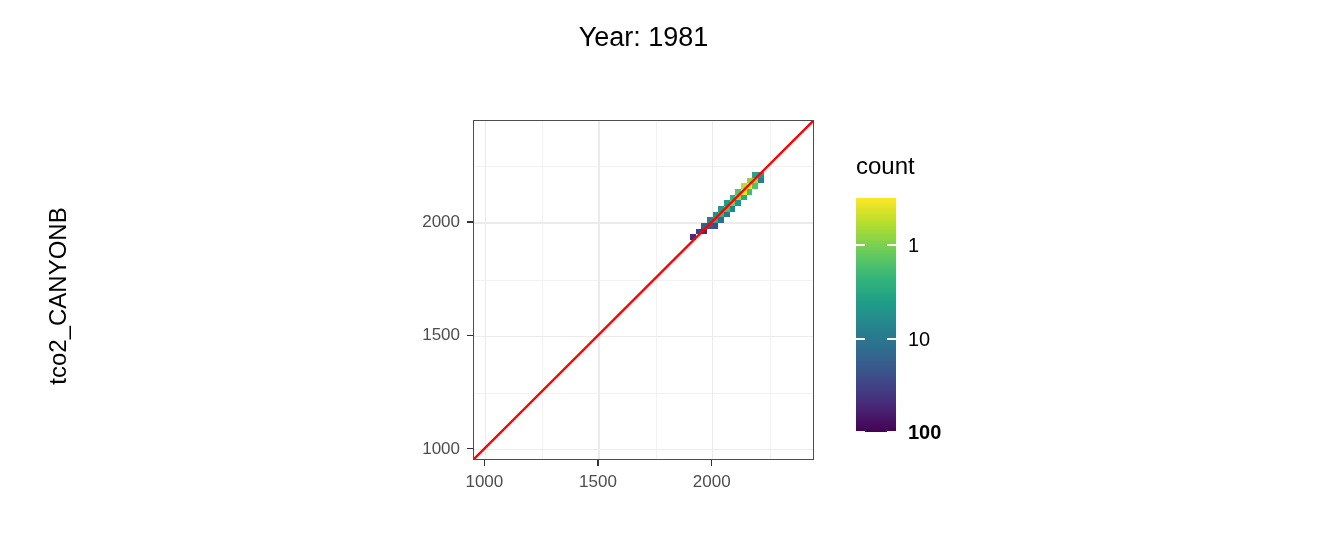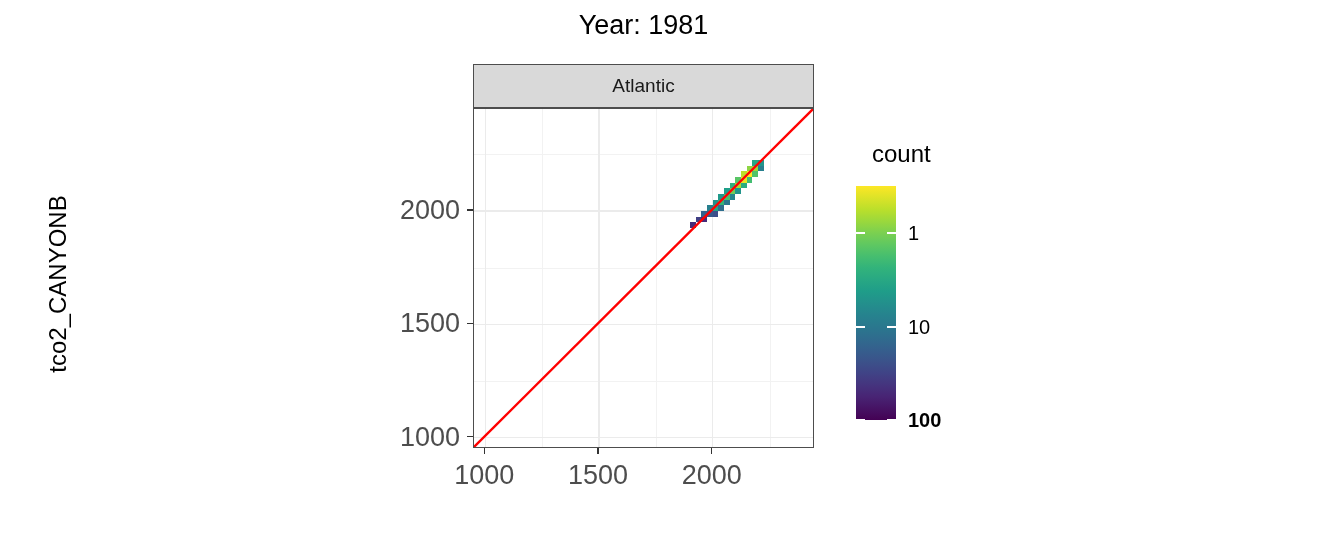--- a/index.html
+++ b/index.html
@@ -1,21 +1,21 @@
 <!DOCTYPE html>
 <html><head>
 <meta charset="utf-8">
 <style>
   html,body{margin:0;padding:0;}
   body{
     width:1344px;height:537px;background:#ffffff;
     font-family:"Liberation Sans", sans-serif;
     overflow:hidden;position:relative;
   }
-  #root{position:absolute;inset:0;}
+  #root{position:absolute;inset:0;margin-top:12px;}
 
   
   .plot-title{
     position:absolute;
     left:473px; top:10px; width:341px;
     text-align:center;
     font-size:27px; color:#000000;
     white-space:nowrap;
   }
 
@@ -47,61 +47,58 @@
 
   .identity-line{position:absolute;left:0;top:0;width:100%;height:100%;}
   .bin-tile{position:absolute;}
 
   
   .tick-mark{position:absolute;background:#333333;}
   .tick-mark.y{width:6px;height:1.6px;}
   .tick-mark.x{height:6px;width:1.6px;}
 
   .tick-label{
-    position:absolute;font-size:27px;color:#4d4d4d;white-space:nowrap;
+    position:absolute;font-size:17px;color:#4d4d4d;white-space:nowrap;
   }
   .tick-label.y{text-align:right;transform:translateY(-50%);}
   .tick-label.x{text-align:center;transform:translateX(-50%);}
 
   .axis-title-x{
     position:absolute;left:473px;top:488px;width:341px;
     text-align:center;font-size:24px;color:#000000;
   }
   .axis-title-y{
     position:absolute;left:-112px;top:270px;width:340px;
     text-align:center;font-size:24px;color:#000000;
     transform:rotate(-90deg);transform-origin:center center;
   }
 
   
   .legend{position:absolute;left:850px;top:140px;}
   .legend-title{
-    position:absolute;left:22px;top:0;font-size:24px;color:#000000;white-space:nowrap;
+    position:absolute;left:6px;top:0;font-size:24px;color:#000000;white-space:nowrap;
   }
   .legend-bar{
     position:absolute;left:6px;top:46px;width:40px;height:234px;
   }
   .legend-tick{position:absolute;width:9px;height:2px;background:#ffffff;}
   .legend-tick.right{right:0;}
   .legend-tick.left{left:0;}
   .legend-label{
     position:absolute;font-size:20px;color:#000000;
     white-space:nowrap;transform:translateY(-50%);
   }
 </style>
 </head>
 <body>
 
 <div id="root">
 
   <div class="plot-title">Year: 1981</div>
 
-  <div class="facet-strip">
-    <span class="facet-strip-label">Atlantic</span>
-  </div>
 
   <div class="panel" id="panel">
     <div id="gridlines">
         <div class="grid-minor v" style="left: 68.2px;"></div>
         <div class="grid-minor v" style="left: 181.867px;"></div>
         <div class="grid-minor v" style="left: 295.533px;"></div>
         <div class="grid-minor h" style="top: 272px;"></div>
         <div class="grid-minor h" style="top: 158.667px;"></div>
         <div class="grid-minor h" style="top: 45.3333px;"></div>
         <div class="grid-major v" style="left: 10.5667px;"></div>

